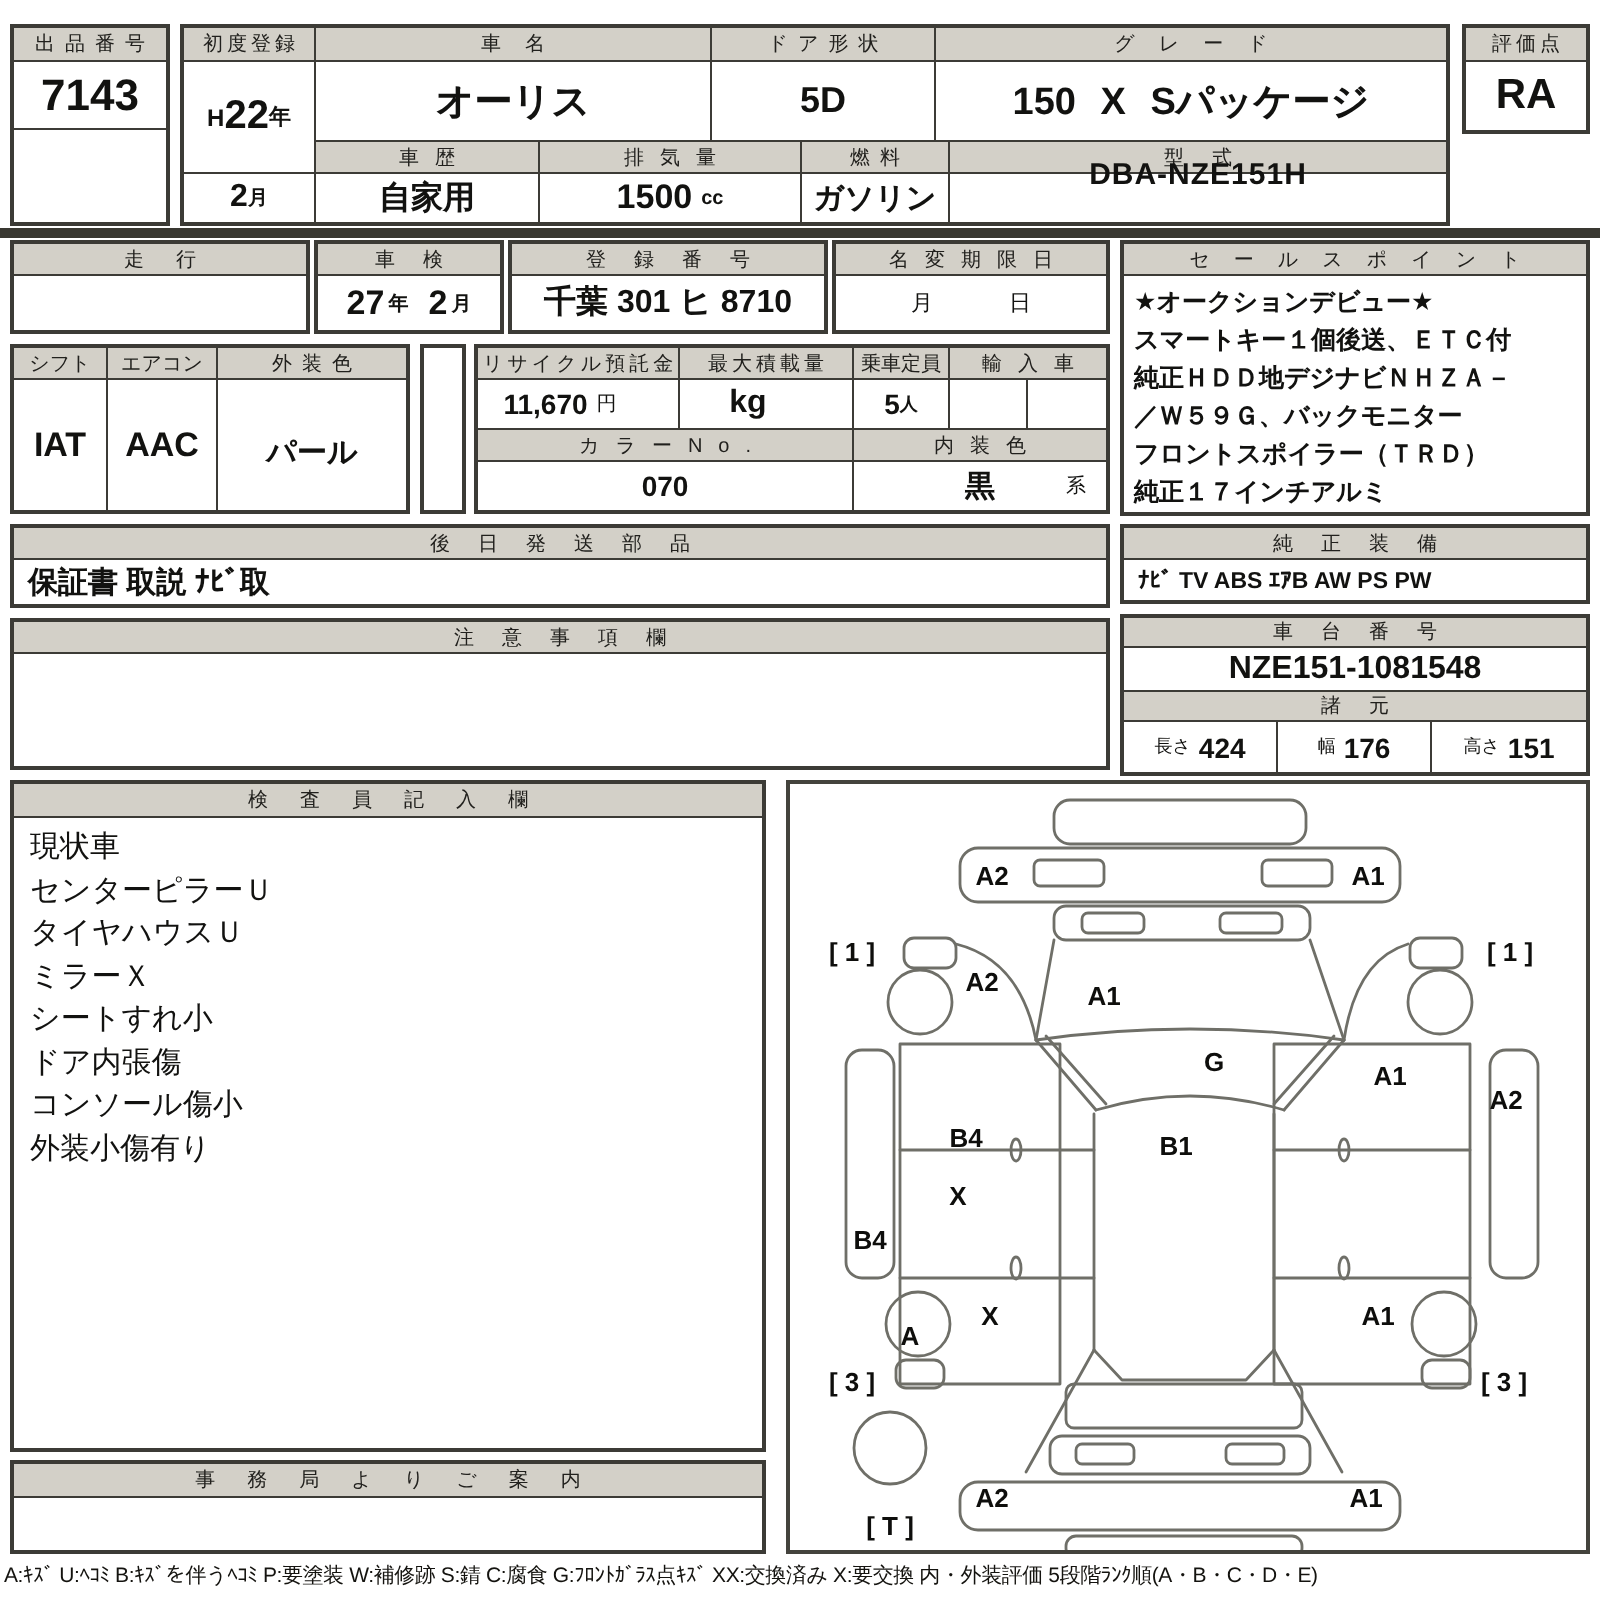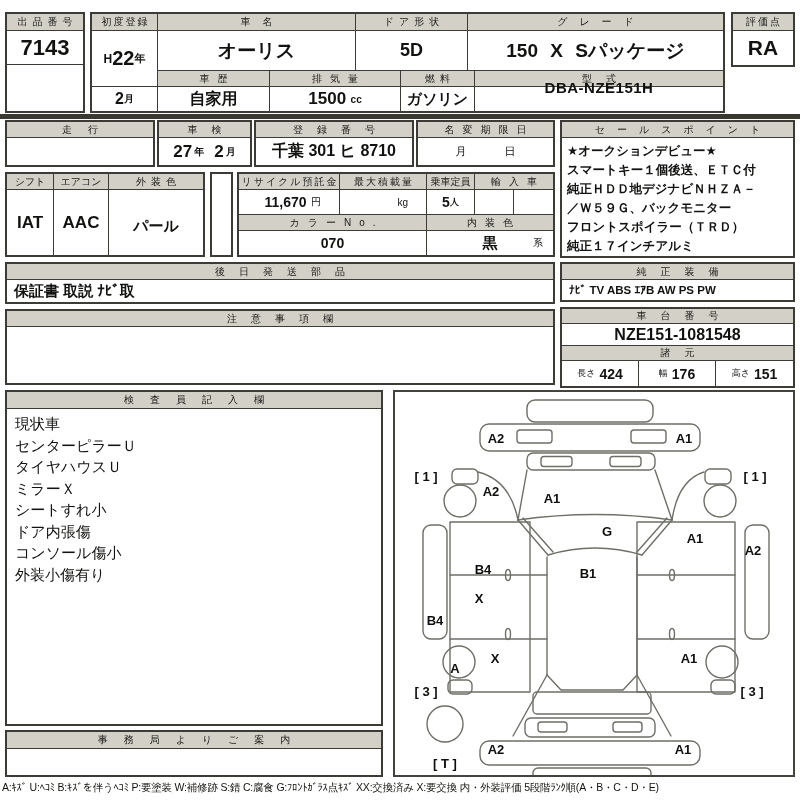--- a/index.html
+++ b/index.html
@@ -13,21 +13,21 @@
   .val{font-weight:bold;}
   .ls2{letter-spacing:2px;text-indent:2px;}
   .ls5{letter-spacing:5px;text-indent:5px;}
   .ls8{letter-spacing:8px;text-indent:8px;}
   .ls12{letter-spacing:12px;text-indent:12px;}
   .ls14{letter-spacing:14px;text-indent:14px;}
   .ls16{letter-spacing:16px;text-indent:16px;}
   .sm{font-size:10px;font-weight:bold;}
   .bar{position:absolute;left:0;top:114px;width:800px;height:5px;background:#393831;}
   .left-align{justify-content:flex-start;padding-left:7px;}
-  .right-align{justify-content:flex-end;padding-right:18px;}
+  .right-align{padding-right:18px;}
   #sales-lines div{font-size:12.5px;font-weight:600;line-height:19px;white-space:nowrap;}
   #inspector-lines div{font-size:15px;line-height:21.5px;white-space:nowrap;}
   #diagram-wrap{position:absolute;left:393px;top:390px;width:402px;height:387px;
                 box-sizing:border-box;border:2px solid #44433d;background:#fff;}
   #diagram-svg{position:absolute;left:0;top:0;}
   #diagram-labels{position:absolute;left:0;top:0;width:398px;height:383px;}
   #diagram-labels span{position:absolute;transform:translate(-50%,-50%);
       font-weight:bold;font-size:13px;color:#0e0e0c;white-space:nowrap;}
   #legend{position:absolute;left:2px;top:781px;width:796px;font-size:10.5px;
           color:#14130f;white-space:nowrap;letter-spacing:-0.2px;}
@@ -134,21 +134,21 @@
 
   <div class="box" style="left:237px;top:172px;width:318px;height:85px;">
     <div class="cell hdr bb br ls2" style="left:0;top:0;width:101px;height:16px;">リサイクル預託金</div>
     <div class="cell hdr bb br ls2" style="left:101px;top:0;width:87px;height:16px;">最大積載量</div>
     <div class="cell hdr bb br" style="left:188px;top:0;width:48px;height:16px;">乗車定員</div>
     <div class="cell hdr bb ls8" style="left:236px;top:0;width:78px;height:16px;">輸入車</div>
 
     <div class="cell val bb br right-align" style="left:0;top:16px;width:101px;height:25px;">
       <span style="font-size:14px;">11,670</span>&nbsp;<span style="font-size:10px;font-weight:normal;">円</span>
     </div>
-    <div class="cell bb br right-align" style="left:101px;top:16px;width:87px;height:25px;font-size:10px;">kg</div>
+    <div class="cell bb br right-align" style="left:101px;top:16px;width:87px;height:25px;font-size:16px;font-weight:bold;">kg</div>
     <div class="cell val bb br" style="left:188px;top:16px;width:48px;height:25px;">
       <span style="font-size:14px;">5</span>
         <span style="font-size:9px;">人</span>
     </div>
     <div class="cell bb br" style="left:236px;top:16px;width:39px;height:25px;"></div>
     <div class="cell bb" style="left:275px;top:16px;width:39px;height:25px;"></div>
 
     <div class="cell hdr bb br ls8" style="left:0;top:41px;width:188px;height:16px;">カラーNo.</div>
     <div class="cell hdr bb ls8" style="left:188px;top:41px;width:126px;height:16px;">内装色</div>
     <div class="cell val br" style="left:0;top:57px;width:188px;height:24px;font-size:14px;">070</div>

